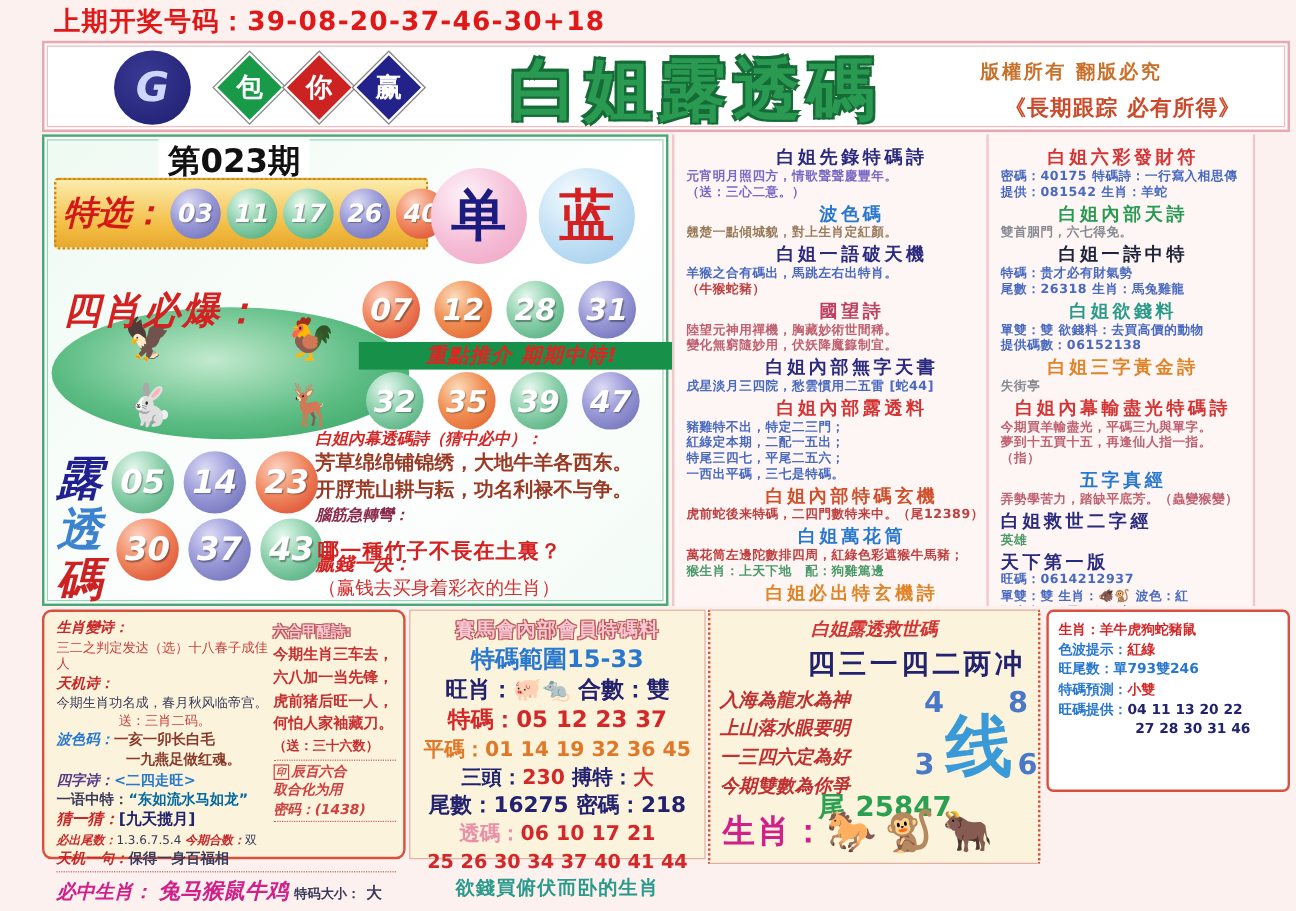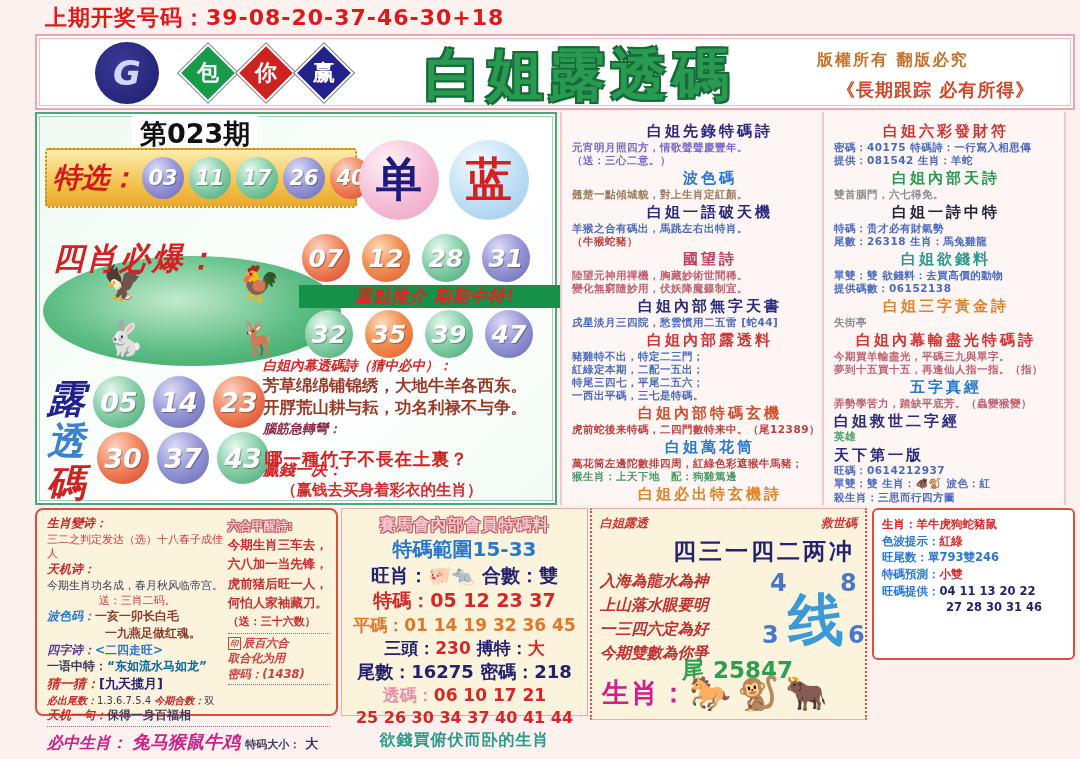--- a/index.html
+++ b/index.html
@@ -60,27 +60,27 @@
   .poem-l1 { position:absolute; left:226px; top:261px; font-size:16.5px; font-weight:bold; color:#9a3a24; }
   .poem-l2 { position:absolute; left:226px; top:283px; font-size:16.5px; font-weight:bold; color:#9a3a24; }
   .lu-char { position:absolute; left:10px; font-size:38px; font-weight:bold; font-style:italic; line-height:1; }
   .lu1 { top:266px; color:#202090; } .lu2 { top:308px; color:#3b82d0; } .lu3 { top:350px; color:#cc2222; }
   .lrow { position:absolute; display:flex; gap:8px; }
   .lrow .ball { width:52px; height:52px; font-size:27px; }
   .lrow1 { left:56px; top:262px; } .lrow2 { left:60px; top:318px; }
   .brain-label { position:absolute; left:226px; top:306px; font-size:13px; font-weight:bold; font-style:italic; color:#8a2a4a; }
   .brain-q { position:absolute; left:228px; top:322px; font-size:17.5px; font-weight:bold; color:#d42222; letter-spacing:1px;margin-top:11px; }
   .win-label { position:absolute; left:226px; top:346px; font-size:16px; font-weight:bold; font-style:italic; color:#d42222; }
-  .win-text { position:absolute; left:244px; top:366px; font-size:15.5px; font-weight:bold; color:#d43030; }
+  .win-text { position:absolute; left:228px; top:366px; font-size:15.5px; font-weight:normal; color:#d43030; }
 
   
   .col { top:112px; height:393px; background:#fdf6f4; border-left:2px solid #f0c8cc; border-right:2px solid #f0c8cc;
     padding:10px 6px 4px 10px; display:flex; flex-direction:column; overflow:hidden; }
   .mid-col { left:560px; width:296px; }
-  .right-col { left:822px; width:244px; }
+  .right-col { left:822px; width:224px; }
   .sec { margin-bottom:2px; }
   .sec-title { font-size:15px; font-weight:bold; letter-spacing:3px; text-align:center; line-height:1.25; }
   .sec-line { font-size:10.5px; font-weight:bold; line-height:1.25; letter-spacing:0.5px; }
   .c-navy { color:#2a2a7e; } .c-blue { color:#2878d0; } .c-crimson { color:#c04060; }
   .c-red { color:#d43434; } .c-redor { color:#d0502c; } .c-orange { color:#e08428; }
   .c-green { color:#2a9a52; } .c-teal { color:#2a9a8a; } .c-black { color:#20243a; }
   .t-violet { color:#7868c8; } .t-blue { color:#4a6ac0; } .t-pink { color:#c06070; }
   .t-brown { color:#9a7a5a; } .t-red { color:#c04040; } .t-gray { color:#8a8a92; } .t-green { color:#4a9a6a; }
 
   
@@ -101,21 +101,21 @@
   .magenta { color:#d0208a; }
 
   .p2 { left:341px; width:247px; height:208px; padding:5px 4px; text-align:center; }
   .p2 .hline { line-height:1.35; }
   .p2-header { font-size:16px; letter-spacing:1px; }
   .p2 .range { color:#2878d0; font-weight:bold; font-size:20px; }
   .p2 .navy { color:#22226e; } .p2 .red { color:#d42828; } .p2 .orange { color:#e07828; }
   .p2 .pinklab { color:#e890a8; } .p2 .teal { color:#2a9a8a; }
 
   .p3 { left:590px; width:277px; height:212px; border-left:2px dotted #d85040; border-right:2px dotted #d85040; padding:6px 8px; }
-  .p3-head { display:flex; justify-content:space-between; color:#d43434; font-weight:bold; font-style:italic; font-size:12px; }
+  .p3-head { display:flex; justify-content:center; color:#d43434; font-weight:bold; font-style:italic; font-size:15px; }
   .p3-big { text-align:right; color:#22226e; font-weight:bold; font-size:23px; letter-spacing:3px; margin:4px 2px 2px 0; }
   .p3-body { display:flex; }
   .p3-poems { width:160px; }
   .p3-poems div { color:#c03030; font-weight:bold; font-style:italic; font-size:15.5px; line-height:1.55; white-space:nowrap; }
   .p3-nums { position:relative; flex:1; }
   .p3-nums .n { position:absolute; color:#4a78c8; font-weight:bold; font-size:24px; }
   .n1 { left:10px; top:0; } .n2 { left:80px; top:0; } .n3 { left:2px; top:52px; } .n4 { left:88px; top:52px; }
   .bigchar { position:absolute; left:28px; top:14px; color:#3a9ad8; font-weight:bold; font-size:56px; }
   .p3-tail { position:absolute; left:-78px; top:86px; font-weight:bold; font-size:23px; color:#2aa050; white-space:nowrap; }
   .p3-zodiac { position:absolute; left:10px; bottom:6px; display:flex; align-items:center; }

